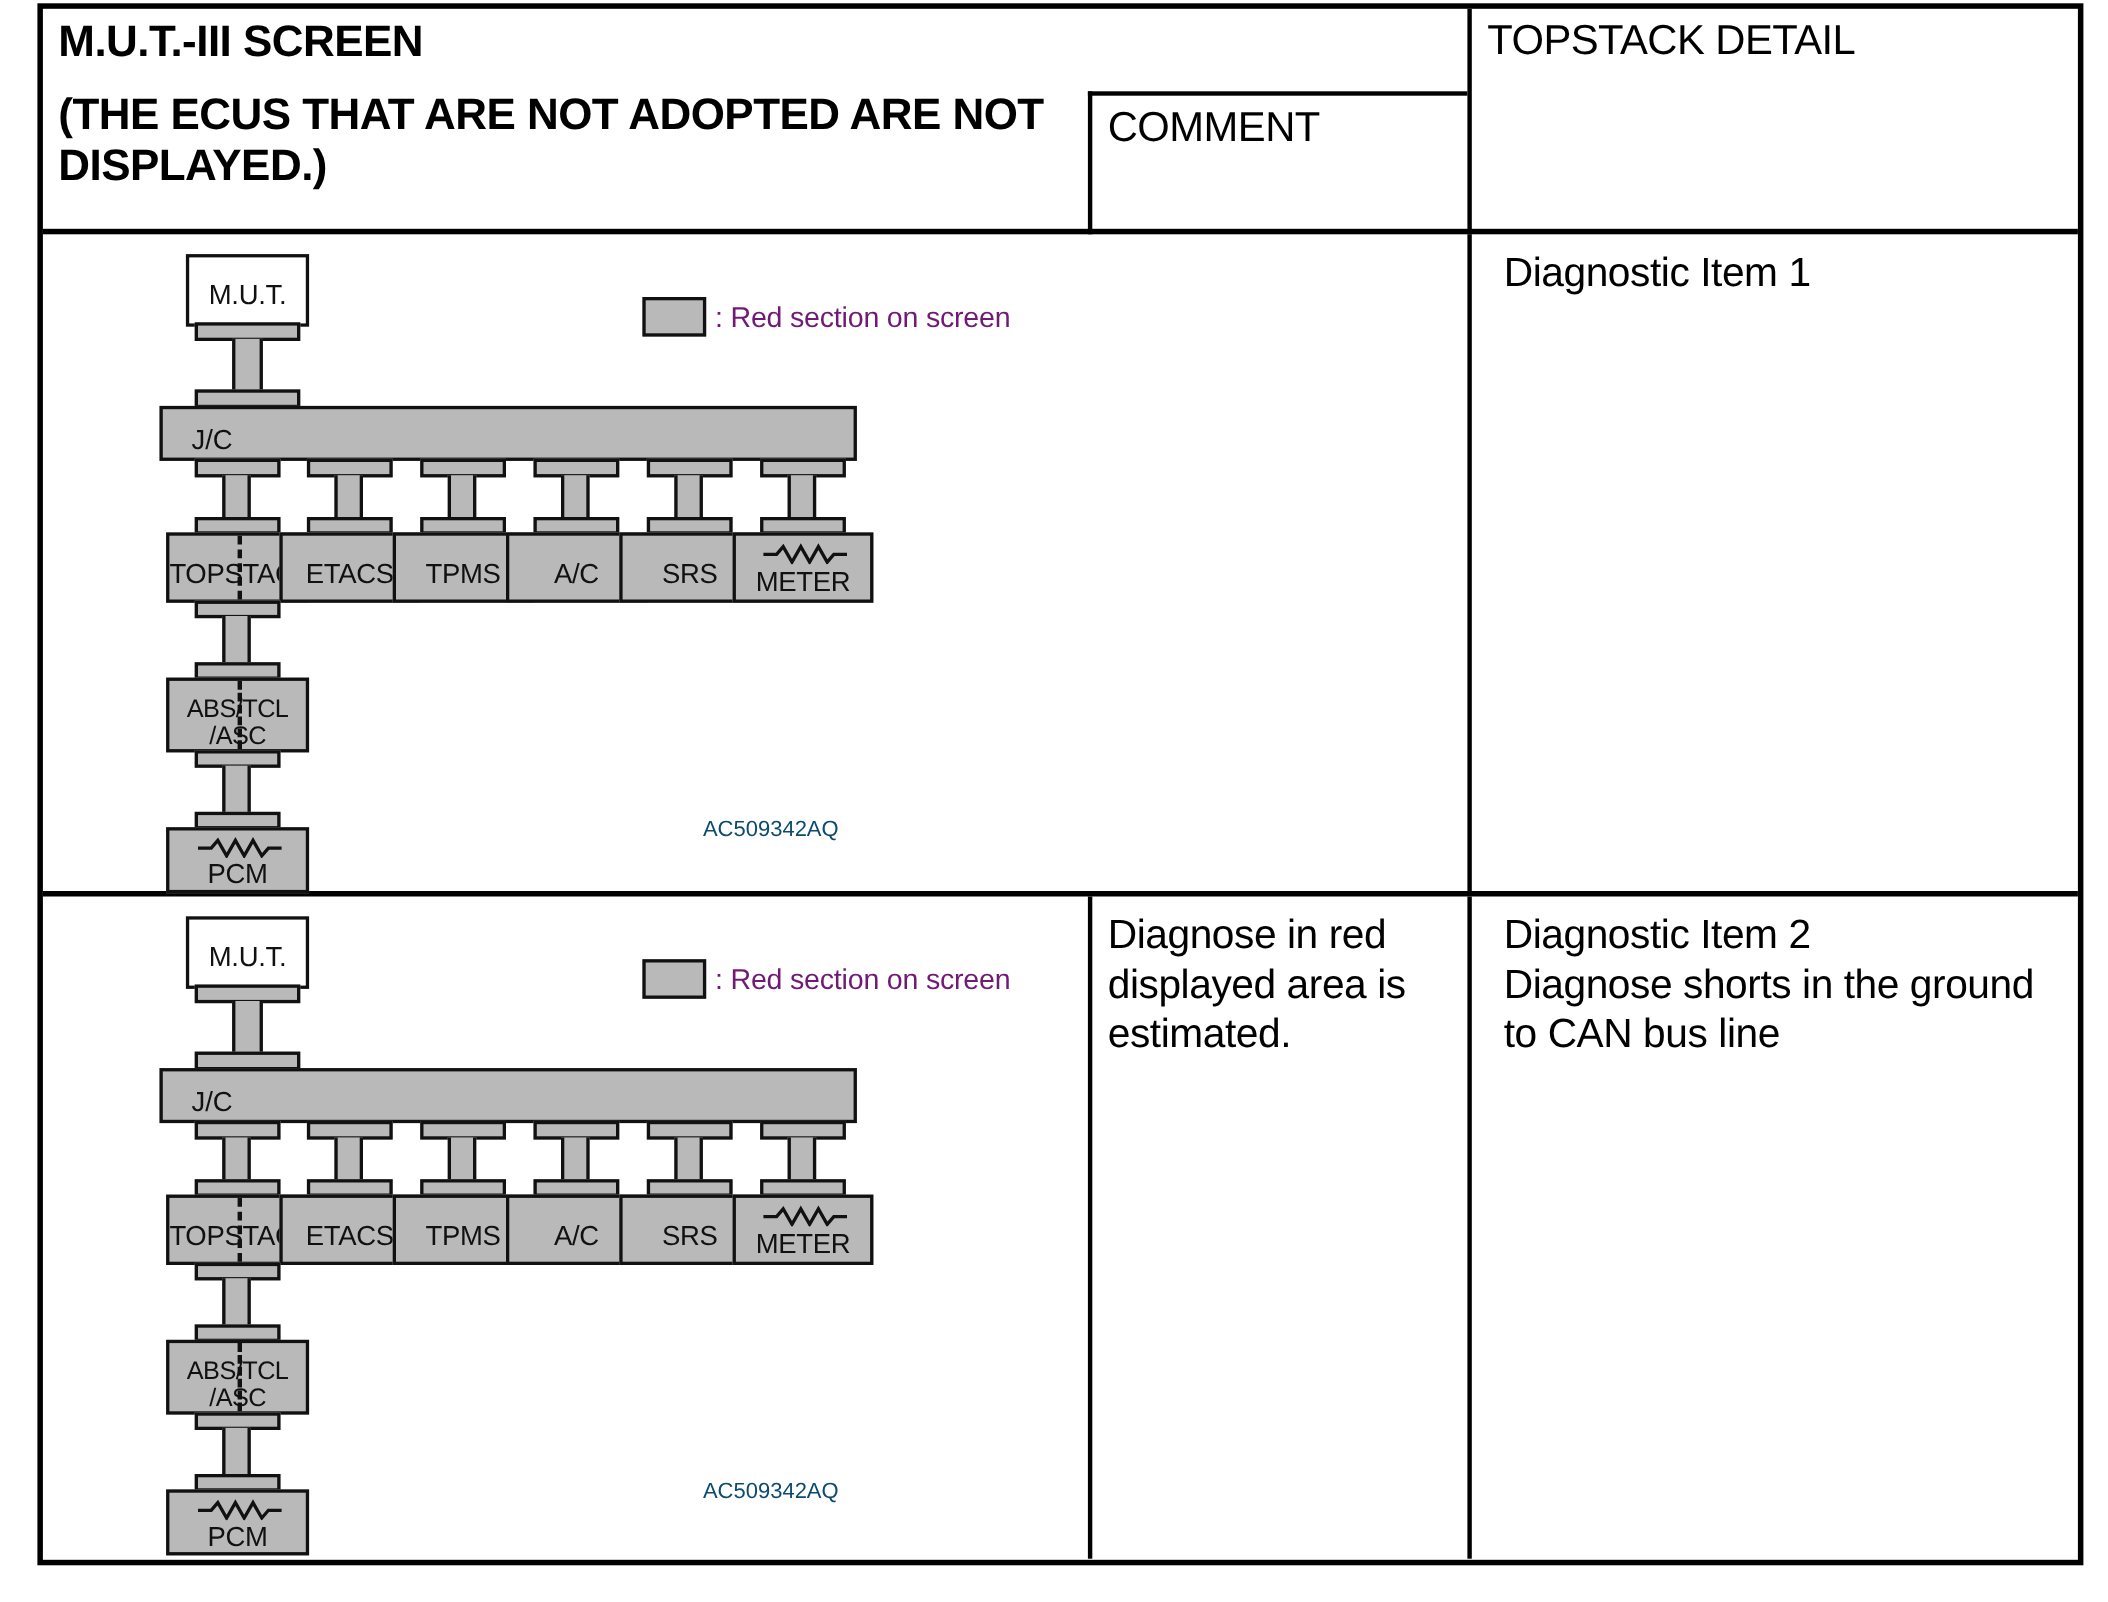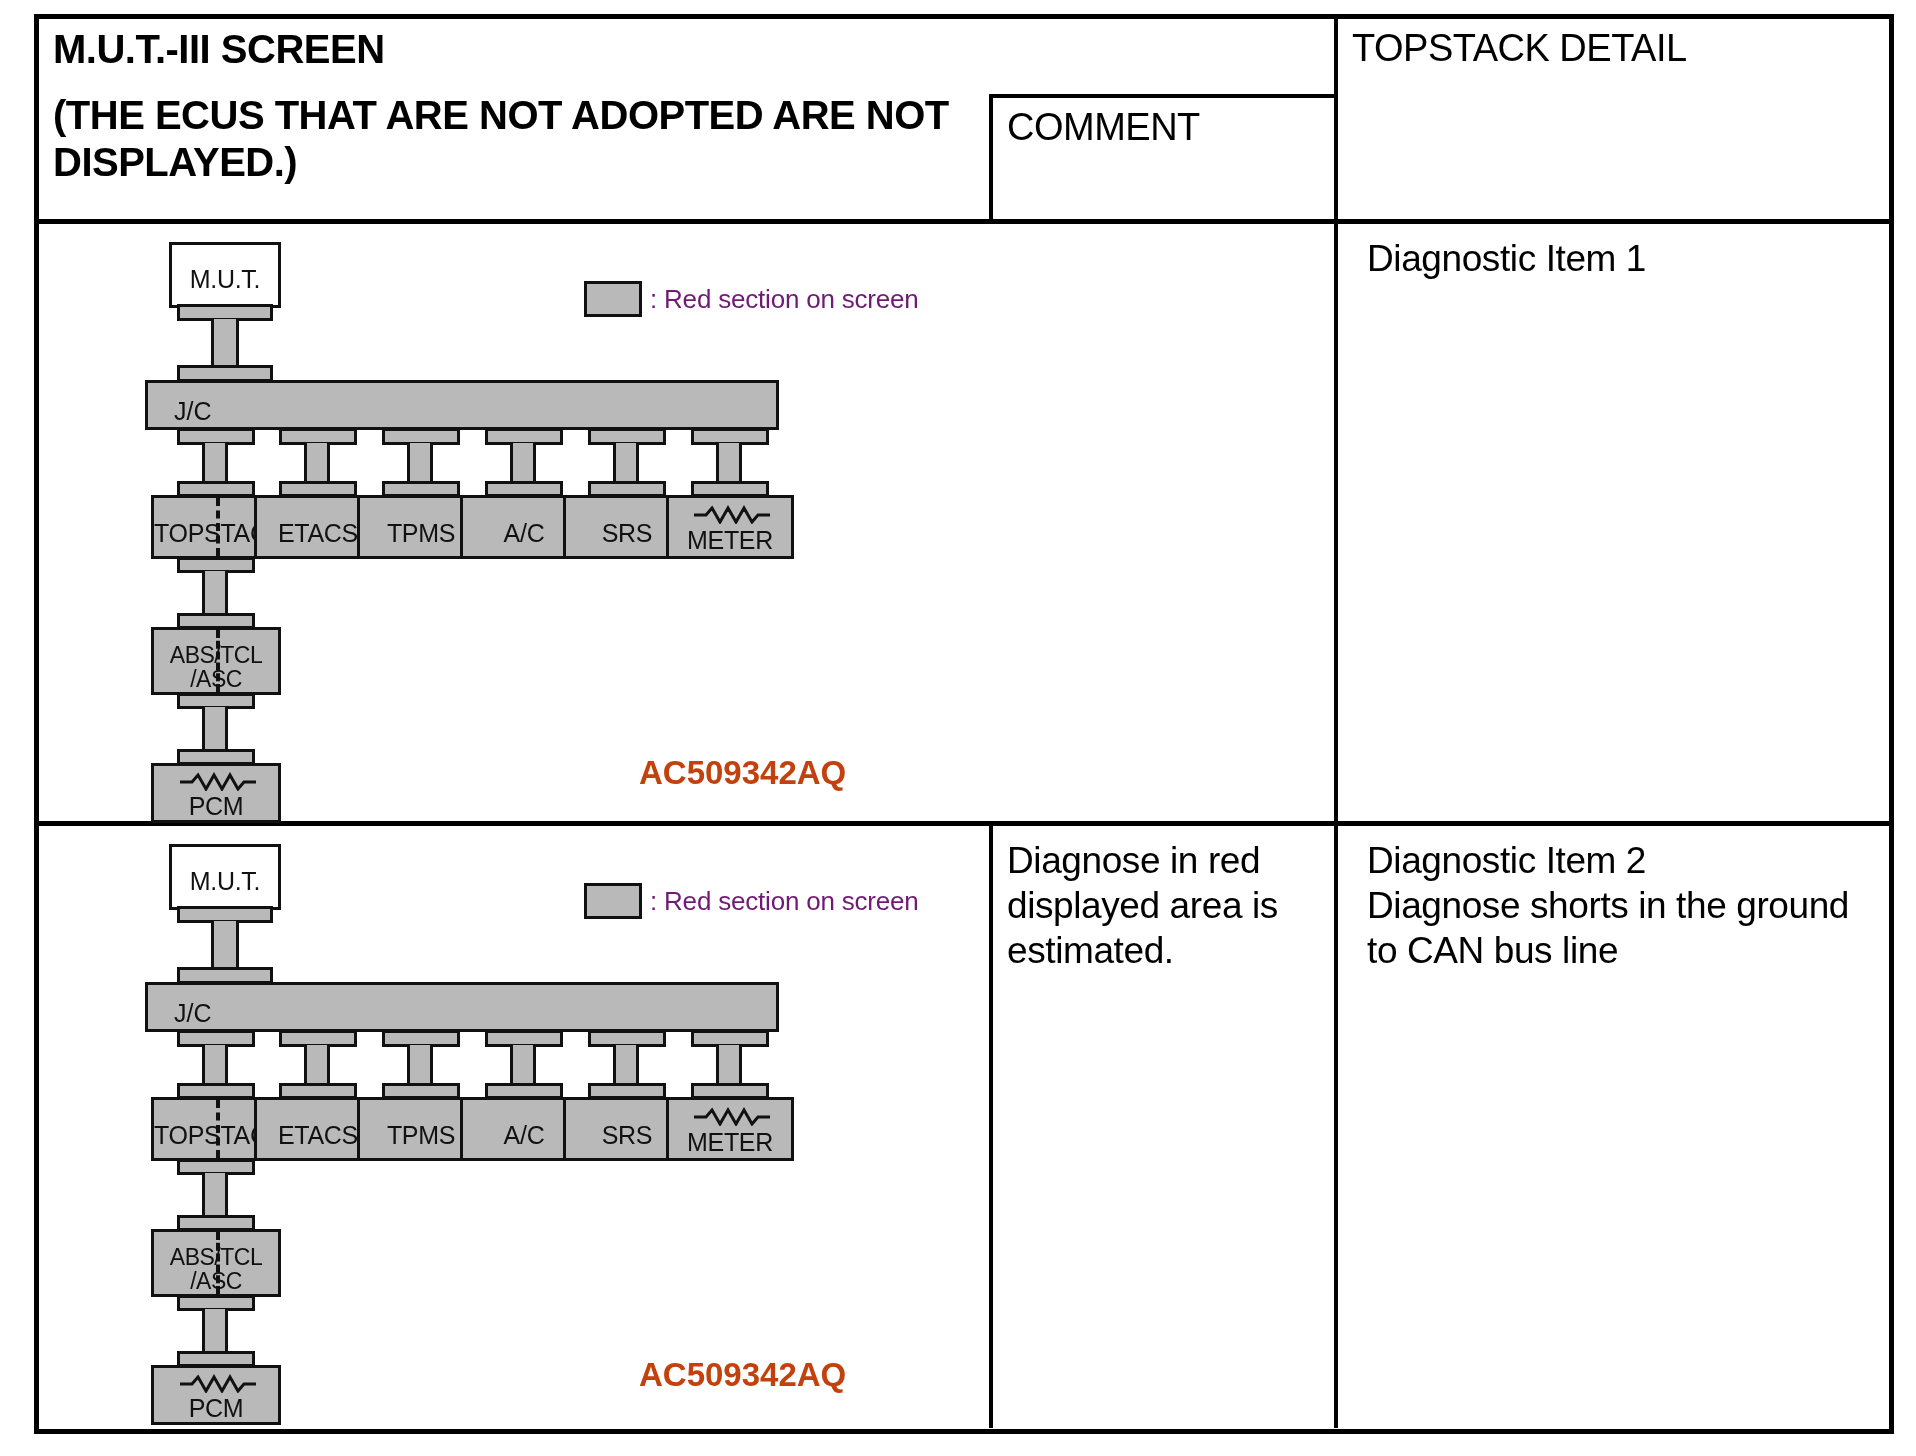--- a/index.html
+++ b/index.html
@@ -1,17 +1,17 @@
 <!DOCTYPE html>
 <html><head>
 <meta charset="utf-8">
 <style>
   html,body{margin:0;padding:0;background:#fff;}
   body{width:1916px;height:1456px;font-family:"Liberation Sans",sans-serif;color:#000;}
-  .page{position:relative;width:1916px;height:1053px;box-sizing:border-box;padding:14px 18px 14px 34px;}
+  .page{position:relative;width:1916px;height:1053px;box-sizing:border-box;padding:3px 18px 14px 34px;}
   .tbl{position:relative;width:1860px;height:1420px;border:5px solid #000;box-sizing:border-box;}
 
   
   .hdr{position:relative;height:205px;border-bottom:5px solid #000;box-sizing:border-box;}
   .hdr-left{position:absolute;left:0;top:0;width:950px;height:100%;box-sizing:border-box;padding:8px 0 0 14px;}
   .hdr-title{font-size:40px;font-weight:bold;letter-spacing:-0.5px;line-height:1.12;}
   .hdr-sub{font-size:40px;font-weight:bold;letter-spacing:-0.5px;line-height:1.18;margin-top:20px;}
   .hdr-comment{position:absolute;left:950px;top:75px;width:345px;height:130px;border-left:4px solid #000;border-top:4px solid #000;box-sizing:border-box;padding:8px 0 0 14px;}
   .hdr-comment .t{font-size:38px;letter-spacing:-0.5px;}
   .hdr-diag{position:absolute;left:1295px;top:0;right:0;height:205px;border-left:4px solid #000;box-sizing:border-box;padding:8px 0 0 14px;}
@@ -34,21 +34,21 @@
   .wire{position:absolute;background:#b9b9b9;border-left:3px solid #111;border-right:3px solid #111;box-sizing:border-box;}
   .lbl{position:absolute;width:100%;text-align:center;font-size:25px;letter-spacing:-0.3px;color:#111;}
   .lbl2{position:absolute;width:100%;text-align:center;font-size:23px;line-height:1.05;letter-spacing:-0.5px;color:#111;}
   .jc-label{position:absolute;left:26px;top:14px;font-size:25px;color:#111;}
   .dash{position:absolute;width:0;border-left:4px dashed #111;}
   .res{position:absolute;}
 
   .legend{position:absolute;display:flex;align-items:center;}
   .legend-sw{width:58px;height:36px;background:#b9b9b9;border:3px solid #111;box-sizing:border-box;}
   .legend-tx{font-size:26px;margin-left:8px;letter-spacing:-0.2px;color:#701a75;}
-  .accode{position:absolute;font-size:33px;font-weight:bold;letter-spacing:0px;color:#c2410c;}
+  .accode{position:absolute;font-size:20px;font-weight:normal;letter-spacing:0px;color:#0c4a6e;}
 </style>
 </head>
 <body>
 
 <div class="page">
   <div class="tbl">
 
     <div class="hdr">
       <div class="hdr-left">
         <div class="hdr-title">M.U.T.-III SCREEN</div>

